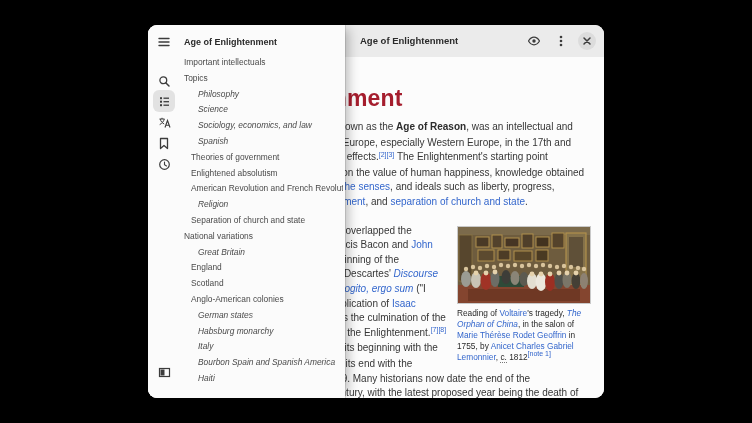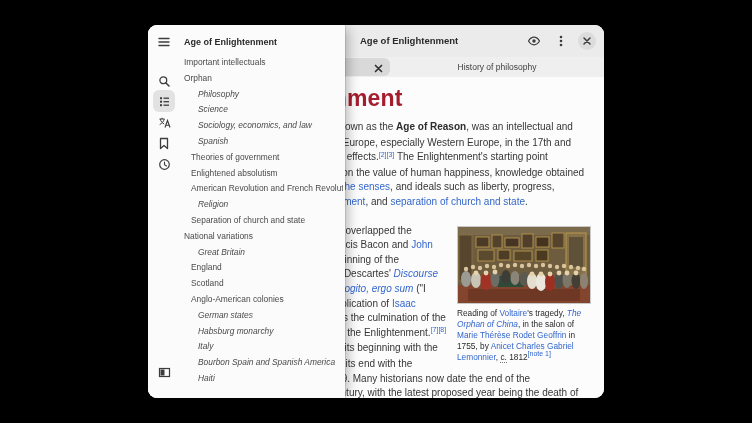--- a/index.html
+++ b/index.html
@@ -93,34 +93,20 @@
         <button class="icon-btn circle">
           <span>
             <svg width="10" height="10" viewBox="0 0 10 10">
                 <path d="M2 2 L8 8 M8 2 L2 8" stroke="#3c3c3c" stroke-width="1.5" stroke-linecap="round"></path>
               </svg>
           </span>
         </button>
       </div>
     </div>
 
-    <div class="tabbar">
-      <div class="tab active">
-        <button class="tab-close">
-          <span>
-            <svg width="9" height="9" viewBox="0 0 9 9">
-                <path d="M1.5 1.5 L7.5 7.5 M7.5 1.5 L1.5 7.5" stroke="#333" stroke-width="1.7" stroke-linecap="round"></path>
-              </svg>
-          </span>
-        </button>
-      </div>
-      <div class="tab inactive">
-        <span>History of philosophy</span>
-      </div>
-    </div>
 
     <div class="content">
       <div class="article">
         <h1>Age of Enlightenment</h1>
 
         <p><span class="seg-p">The </span><span class="seg-b">Age of Enlightenment</span><span class="seg-p">,</span><span class="seg-r">[note 2]</span><span class="seg-p"> also known as the </span><span class="seg-b">Age of Reason</span><span class="seg-p">, was an intellectual and philosophical movement that occurred in Europe, especially Western Europe, in the 17th and 18th centuries, with global influences and effects.</span><span class="seg-r">[2][3]</span><span class="seg-p"> The Enlightenment's starting point encompassed a range of ideas centered on the value of human happiness, knowledge obtained by means of </span><span class="seg-l">reason</span><span class="seg-p"> and </span><span class="seg-l">the evidence of the senses</span><span class="seg-p">, and ideals such as liberty, progress, </span><span class="seg-l">toleration</span><span class="seg-p">, </span><span class="seg-l">fraternity</span><span class="seg-p">, </span><span class="seg-l">constitutional government</span><span class="seg-p">, and </span><span class="seg-l">separation of church and state</span><span class="seg-p">.</span></p>
 
         <div class="thumb">
           <svg viewBox="0 0 132 76" preserveAspectRatio="none">
 
@@ -265,21 +251,21 @@
               <rect x="2.5" y="3.5" width="4" height="6" fill="#3c3c3c"></rect>
             </svg>
         </span>
       </button>
     </div>
 
     <div class="toc-panel">
       <div class="toc-title">Age of Enlightenment</div>
       <div class="toc-list">
           <div class="toc-item lvl1">Important intellectuals</div>
-          <div class="toc-item lvl1">Orphan</div>
+          <div class="toc-item lvl1">Topics</div>
           <div class="toc-item lvl2">Philosophy</div>
           <div class="toc-item lvl2">Science</div>
           <div class="toc-item lvl2">Sociology, economics, and law</div>
           <div class="toc-item lvl2">Spanish</div>
           <div class="toc-item lvl3">Theories of government</div>
           <div class="toc-item lvl3">Enlightened absolutism</div>
           <div class="toc-item lvl3">American Revolution and French Revolution</div>
           <div class="toc-item lvl2">Religion</div>
           <div class="toc-item lvl3">Separation of church and state</div>
           <div class="toc-item lvl1">National variations</div>

